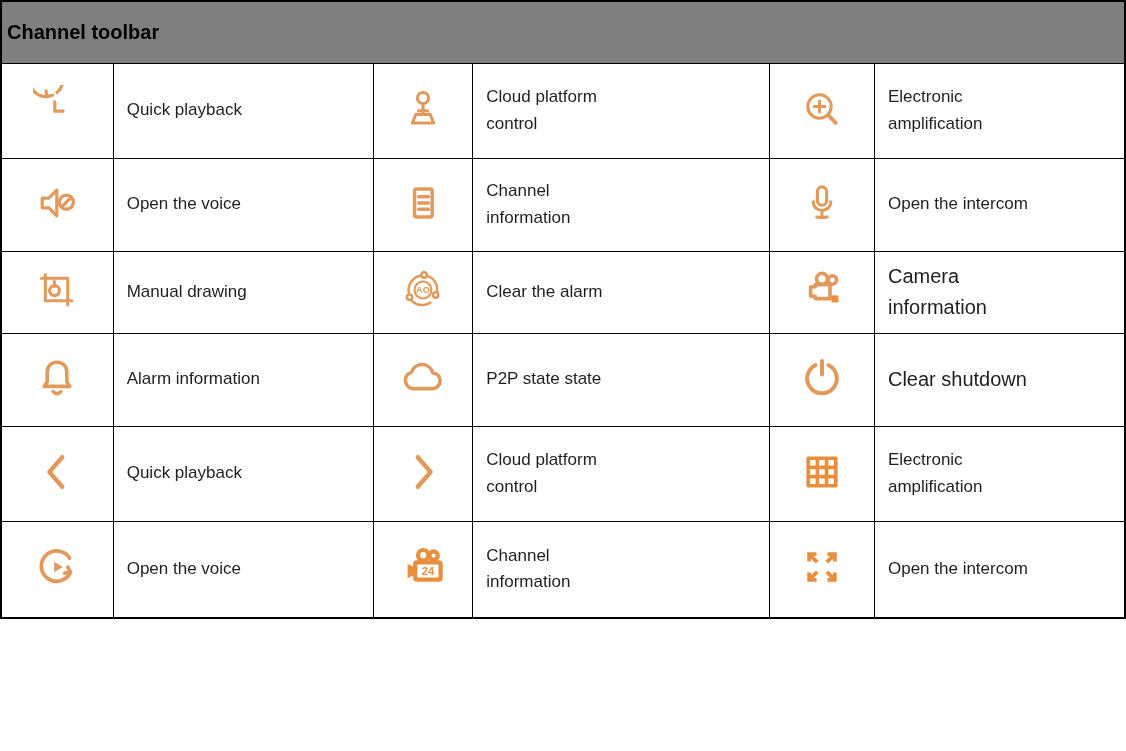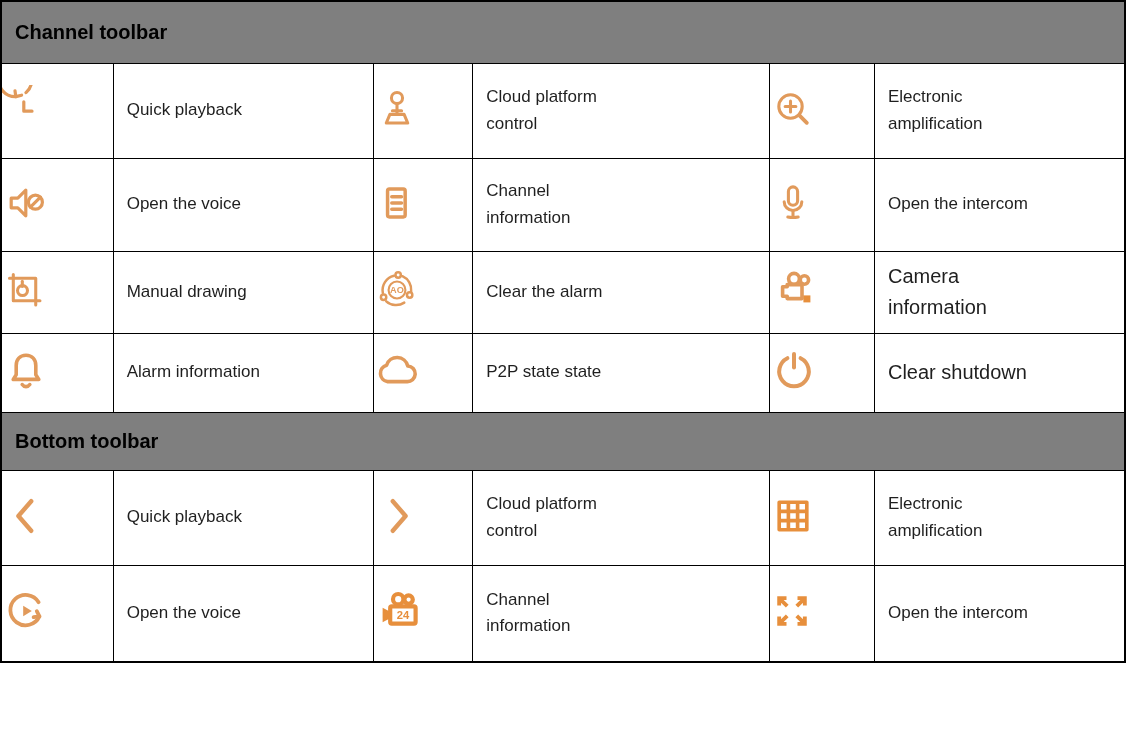--- a/index.html
+++ b/index.html
@@ -20,23 +20,23 @@
     table-layout:fixed;
     width:1126px;
     border:2px solid var(--border);
   }
   td{border:1px solid var(--border);vertical-align:middle;overflow:hidden}
   td.sec{
     background:var(--header-bg);
     font-size:20px;
     font-weight:bold;
     color:#000;
-    padding-left:13px;
-  }
-  td.ic{text-align:left}
+    padding-left:5px;
+  }
+  td.ic{text-align:center}
   td.lb{font-size:17px;padding:6px 10px 6px 13px;line-height:1.55}
   td.lb.small{font-size:20px}
   td.lb .wrap{display:inline-block;max-width:150px}
   .iw{display:inline-block;line-height:0}
   svg{display:block;margin:0 auto}
   .ik{stroke:var(--accent);fill:none;stroke-width:1.6;stroke-linecap:round;stroke-linejoin:round}
   .ikt{stroke:var(--accent);fill:none;stroke-width:1.9;stroke-linecap:round;stroke-linejoin:round}
   .ikb{stroke:var(--accent2);fill:none;stroke-width:2.1;stroke-linecap:round;stroke-linejoin:round}
   .ika{stroke:var(--accent2);fill:none;stroke-width:2.1;stroke-linecap:butt;stroke-linejoin:miter}
   .if{fill:var(--accent2);stroke:none}
@@ -161,21 +161,21 @@
           <circle class="ik" style="stroke-width:1.8" cx="17.2" cy="7" r="2.1"></circle>
           <path class="ik" style="stroke-width:1.8" d="M8.6 9.3 H16 V16.3 H8.6 V15.1 H6.3 V10.4 H8.6 Z"></path>
           <rect class="if" x="16.7" y="14.7" width="3.5" height="3.5"></rect>
         </svg>
       </span>
     </td>
     <td class="lb small"><span class="wrap">Camera information</span></td>
   </tr>
 
 
-  <tr style="height:79px">
+  <tr style="height:93px">
     <td class="ic">
       <span class="iw">
         <svg width="48" height="48" viewBox="0 0 24 24">
           <path class="ik" style="stroke-width:1.8" d="M12 4.1 C8.9 4.1 7.1 6.3 7.1 9.2 V13.9 L5.6 16.2 H18.4 L16.9 13.9 V9.2 C16.9 6.3 15.1 4.1 12 4.1 Z"></path>
           <path class="ik" style="stroke-width:1.8" d="M10.1 18.8 a2.3 2.3 0 0 0 3.8 0"></path>
         </svg>
       </span>
     </td>
     <td class="lb"><span class="wrap">Alarm information</span></td>
     <td class="ic">
@@ -190,23 +190,20 @@
       <span class="iw">
         <svg width="48" height="48" viewBox="0 0 24 24">
           <path class="ik" style="stroke-width:2" d="M8.7 5.6 A7.4 7.4 0 1 0 15.3 5.6"></path>
           <path class="ik" style="stroke-width:2" d="M12 3.5 V10.3"></path>
         </svg>
       </span>
     </td>
     <td class="lb small"><span class="wrap">Clear shutdown</span></td>
   </tr>
 
-  <tr style="height:58px">
-    <td class="sec" colspan="6">Bottom toolbar</td>
-  </tr>
 
   <tr style="height:95px">
     <td class="ic">
       <span class="iw">
         <svg width="48" height="48" viewBox="0 0 24 24">
           <path class="ikt" style="stroke-width:2.2" d="M14.6 4.6 L8.2 12 L14.6 19.4"></path>
         </svg>
       </span>
     </td>
     <td class="lb"><span class="wrap">Quick playback</span></td>

